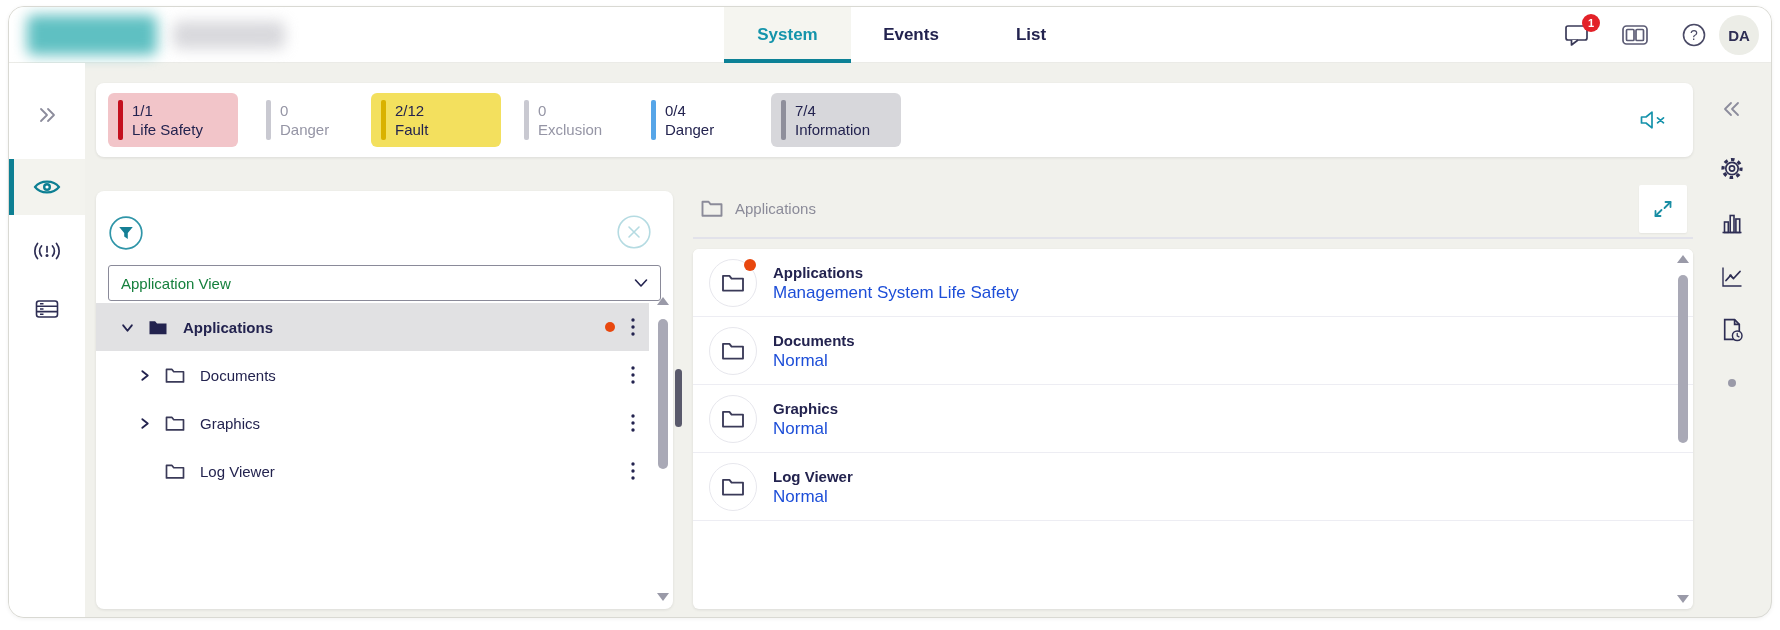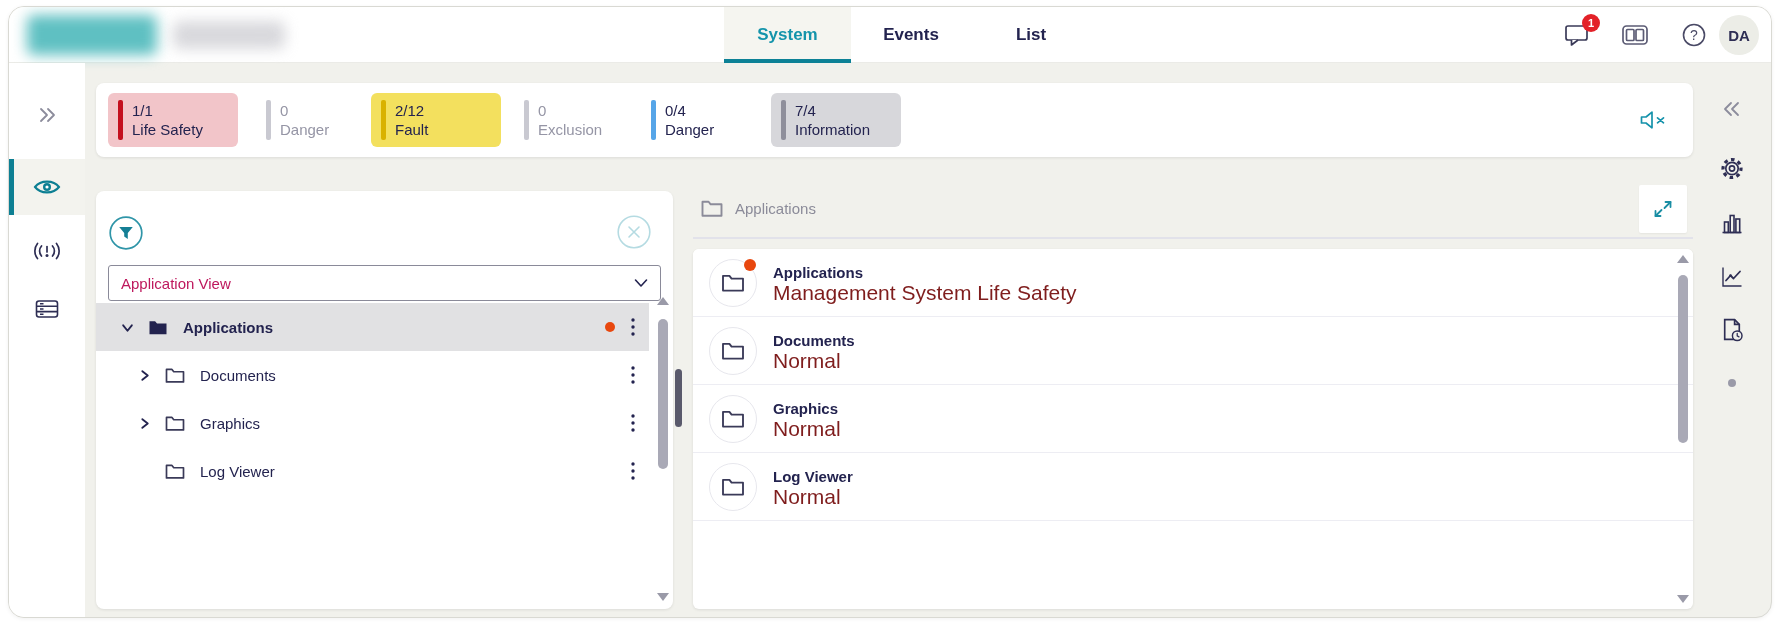--- a/index.html
+++ b/index.html
@@ -60,21 +60,21 @@
   .mute-btn { position:absolute; right:26px; top:50%; transform:translateY(-50%); cursor:pointer; }
 
   
   .tree-card { position:absolute; left:87px; top:184px; width:577px; height:418px; background:#fff;
                border-radius:8px; box-shadow:0 1px 3px rgba(0,0,0,.09); overflow:hidden; }
   .round-btn { position:absolute; width:34px; height:34px; cursor:pointer; }
   .filter-btn { left:13px; top:25px; }
   .clear-btn { left:521px; top:24px; }
   .view-select { position:absolute; left:12px; top:74px; width:553px; height:36px; border:1px solid #8a8a99;
                  border-radius:3px; background:#fff; display:flex; align-items:center; padding:0 12px;
-                 font-size:15px; color:#be185d; cursor:pointer; }
+                 font-size:15px; color:#15803d; cursor:pointer; }
   .view-select .sel-chev { margin-left:auto; }
   .tree-rows { position:absolute; left:0; top:112px; width:553px; }
   .tree-row { position:relative; height:48px; display:flex; align-items:center; cursor:pointer; }
   .tree-row.selected { background:#e1e1e3; }
   .tr-chev { width:14px; display:flex; justify-content:center; }
   .lv0 .tr-chev { margin-left:24px; }
   .lv1 .tr-chev { margin-left:41px; }
   .tr-folder { margin-left:14px; display:flex; }
   .tr-label { margin-left:15px; font-size:15px; color:#23234f; }
   .tree-row.selected .tr-label { font-weight:bold; }
@@ -111,21 +111,21 @@
                box-shadow:0 1px 3px rgba(0,0,0,.09); overflow:hidden; }
   .group-hd { height:34px; display:flex; align-items:center; padding-left:16px; font-size:15px; color:#23234f;
               border-bottom:1px solid #dcdce4; background:#fff; }
   .list-item { position:relative; height:68px; display:flex; align-items:center; padding-left:16px;
                border-bottom:1px solid #ededf3; cursor:pointer; background:#fff; }
   .li-avatar { position:relative; width:48px; height:48px; border:1px solid #e7e7ed; border-radius:50%;
                display:flex; align-items:center; justify-content:center; flex:0 0 auto; }
   .li-avatar .dot { position:absolute; right:0; top:-1px; width:12px; height:12px; }
   .li-text { margin-left:16px; }
   .li-title { font-size:15px; font-weight:bold; color:#23234f; line-height:20px; }
-  .li-sub { font-size:21px; color:#7f1d1d; line-height:20px; }
+  .li-sub { font-size:17px; color:#1d4ed8; line-height:20px; }
 
   
   .right-rail { position:absolute; right:0; top:56px; bottom:0; width:78px; }
   .rr-item { position:absolute; left:50%; transform:translateX(-50%); cursor:pointer; display:flex; }
   .rr-dot { width:8px; height:8px; border-radius:50%; background:#9a9aa8; }
 
   svg { display:block; }
 </style>
 </head>
 <body>

